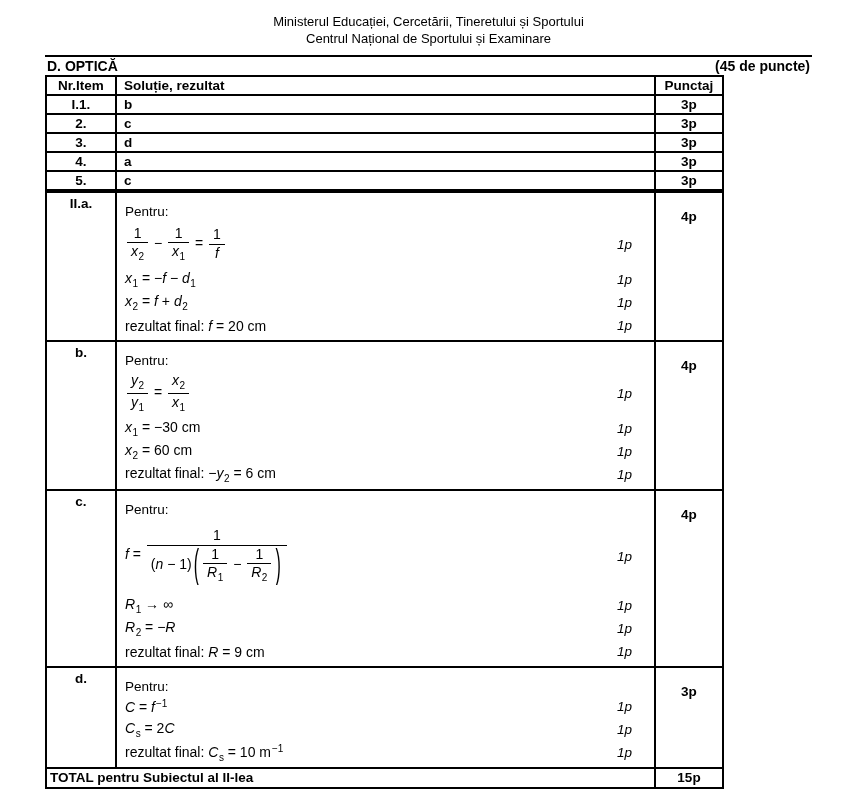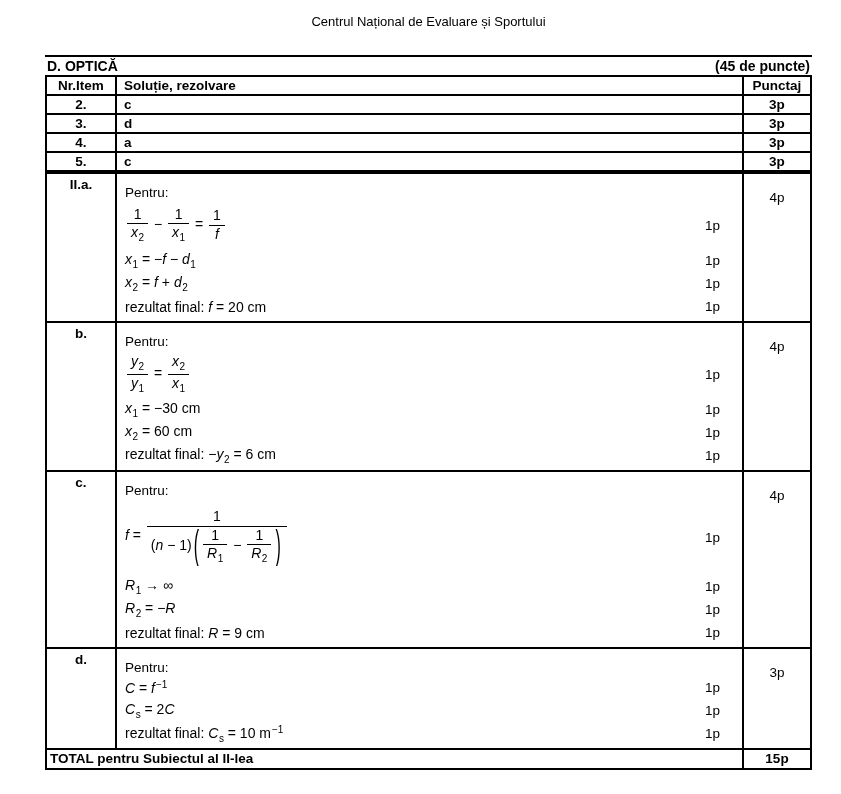--- a/index.html
+++ b/index.html
@@ -21,47 +21,47 @@
     border-top:2px solid #000000;
     display:flex; justify-content:space-between; align-items:flex-start;
     font-weight:bold; font-size:14px; line-height:17px;
     padding:1px 2px 0 2px;
   }
   .subtitle {
     font-weight:bold; font-size:14px; line-height:16px;
     padding:0 2px 1px 2px;
   }
 
-  table { border-collapse:collapse; width:767px; table-layout:fixed; }
+  table { border-collapse:collapse; width:679px; table-layout:fixed; }
   td { border:2px solid #000; vertical-align:top; }
 
   
   .t1 td {
     font-size:13.5px; font-weight:bold;
     height:19px; padding:1px 3px; line-height:15px;
   }
   .col-item  { width:70px; text-align:center; }
   .col-score { width:68px; text-align:center; }
   .t1 .cell-sol { text-align:left; padding-left:7px; }
   .total-label { text-align:left; padding-left:5px; font-weight:bold; }
 
   
   .t2 .cell-item  { width:70px; text-align:center; font-weight:bold; font-size:13.5px; padding-top:3px;margin-top:46px; }
-  .t2 .cell-score { width:68px; text-align:center; font-weight:normal; font-size:13.5px; padding-top:16px; }
+  .t2 .cell-score { width:68px; text-align:center; font-weight:bold; font-size:13.5px; padding-top:16px; }
   .t2 .cell-sol   { padding:2px 0 3px 8px; }
   .t2 .total-row td { height:20px; font-size:13.5px; font-weight:bold; line-height:16px; padding:1px 3px; vertical-align:middle; }
 
   .intro { font-size:13.5px; line-height:17px;margin-top:8px; }
   .sline {
     display:flex; justify-content:space-between; align-items:center;
     padding-right:22px; min-height:23px; font-size:14px;
   }
   .sline.tall  { min-height:48px; }
   .sline.xtall { min-height:76px; }
-  .lp { font-size:13.5px; font-weight:normal; flex:0 0 auto; }
+  .lp { font-size:13.5px; font-weight:normal; flex:0 0 auto;font-style:italic; }
 
   
   .math { white-space:nowrap; }
   .mvar { font-style:italic; }
   .mtxt, .mop { font-style:normal; }
   .msub { font-size:10px; vertical-align:-4px; margin-left:0.5px; }
   .msup { font-size:10px; vertical-align:5px;  margin-left:1px; }
   .frac {
     display:inline-flex; flex-direction:column; align-items:stretch;
     vertical-align:middle; margin:0 2px; text-align:center; line-height:1.25;
@@ -72,35 +72,41 @@
     display:inline-block; transform:scaleY(2.5); transform-origin:center;
     font-size:16px; margin:0 2px; vertical-align:middle; font-weight:normal;
   }
 </style>
 </head>
 <body>
 
 <div class="content">
 
   <div class="doc-header">
-    <div>Centrul Național de Evaluare și Sportului</div>
+    <div>Ministerul Educației, Cercetării, Tineretului și Sportului</div>
+    <div>Centrul Național de Sportului și Examinare</div>
   </div>
 
   <div class="section-head">
     <span>D. OPTICĂ</span>
     <span>(45 de puncte)</span>
   </div>
 
 
   <table class="t1">
     <tbody>
         <tr>
       <td class="col-item">Nr.Item</td>
-      <td class="cell-sol">Soluție, rezolvare</td>
+      <td class="cell-sol">Soluție, rezultat</td>
       <td class="col-score">Punctaj</td>
+    </tr>
+    <tr>
+      <td class="col-item">I.1.</td>
+      <td class="cell-sol">b</td>
+      <td class="col-score">3p</td>
     </tr>
     <tr>
       <td class="col-item">2.</td>
       <td class="cell-sol">c</td>
       <td class="col-score">3p</td>
     </tr>
     <tr>
       <td class="col-item">3.</td>
       <td class="cell-sol">d</td>
       <td class="col-score">3p</td>

